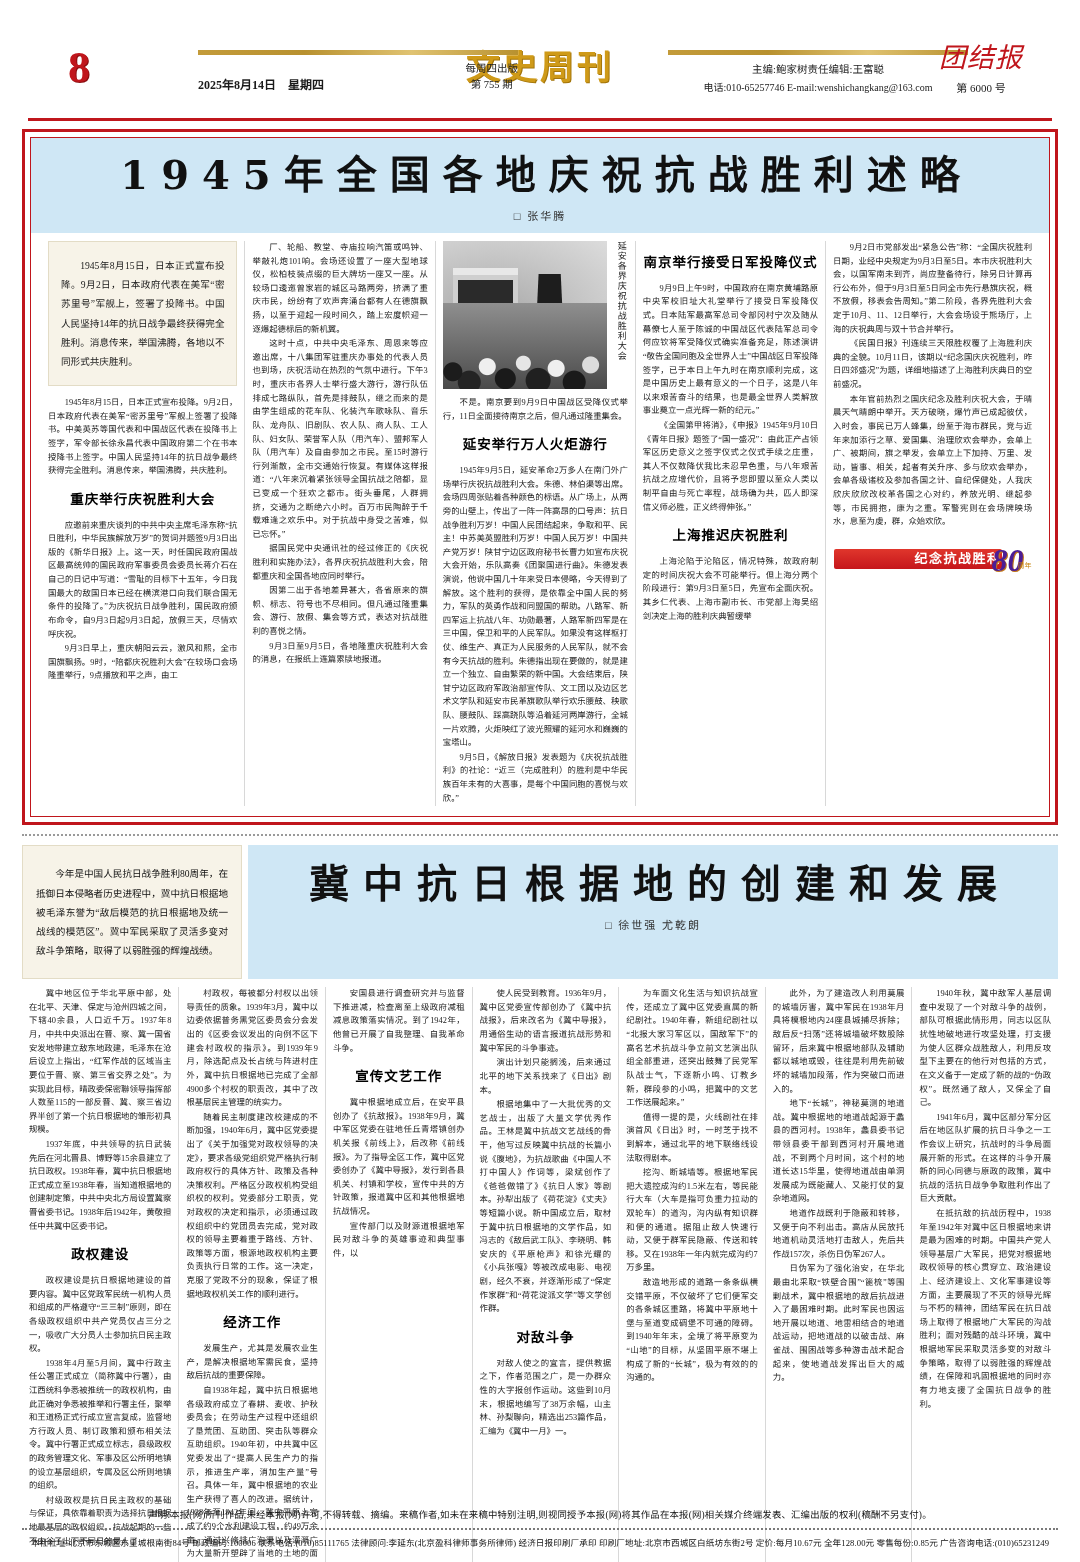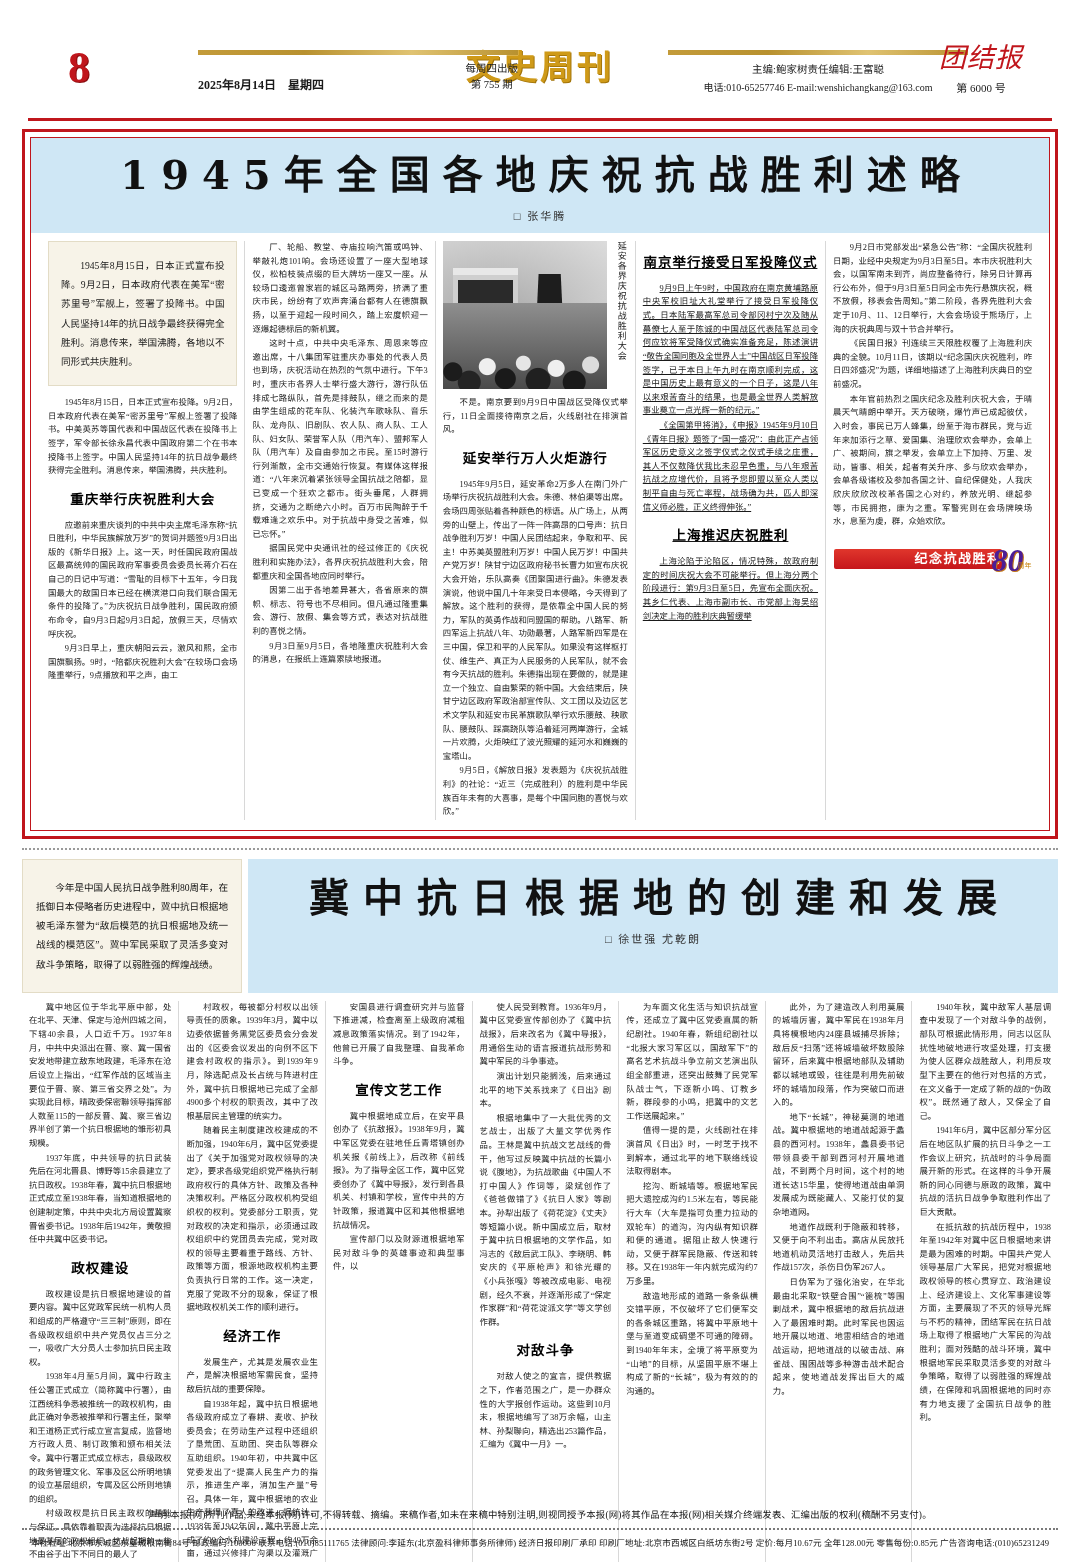--- a/index.html
+++ b/index.html
@@ -58,21 +58,21 @@
   }
   .byline{font-size:11px;color:#333;margin-top:11px;letter-spacing:2px;}
 
   
   .a1-body{display:flex;padding:8px 10px 10px 10px;background:#fff;gap:0;}
   .col{font-size:8.4px;line-height:1.62;text-align:justify;color:#1a1a1a;}
   .col p{margin:0 0 1px 0;text-indent:2em;}
   .c1{width:200px;padding:0 7px;}
   .c2{width:185px;padding:0 7px;border-left:1px solid #d8d8d8;}
   .c3{width:185px;padding:0 7px;border-left:1px solid #d8d8d8;}
-  .c4{width:185px;padding:0 7px;border-left:1px solid #d8d8d8;text-decoration:underline;}
+  .c4{width:185px;padding:0 7px;border-left:1px solid #d8d8d8;}
   .c5{width:210px;padding:0 7px;border-left:1px solid #d8d8d8;}
 
   .leadbox{
     background:#f7f3e8;border:1px solid #e3dcc6;padding:14px 12px;
     font-size:9.6px;line-height:2.0;text-align:justify;color:#1a1a1a;
     margin-bottom:10px;
   }
   .leadbox p{margin:0;text-indent:2em;font-weight:500;}
 
   .subhead{
@@ -232,21 +232,21 @@
         <div class="photowrap">
           <div class="photo">
             <div class="sky"></div>
                 <div class="hill"></div>
             <div class="stage"></div>
                 <div class="stage2"></div>
                 <div class="crowd"></div>
           </div>
           <div class="vcap">延安各界庆祝抗战胜利大会</div>
         </div>
-        <p>不是。南京要到9月9日中国战区受降仪式举行，11日全面接待南京之后，火线剧社在排演首风。</p>
+        <p>不是。南京要到9月9日中国战区受降仪式举行，11日全面接待南京之后，但凡通过隆重集会。</p>
         <div class="subhead">延安举行万人火炬游行</div>
         <p>1945年9月5日，延安革命2万多人在南门外广场举行庆祝抗战胜利大会。朱德、林伯渠等出席。会场四周张贴着各种颜色的标语。从广场上，从两旁的山壁上，传出了一阵一阵高昂的口号声：抗日战争胜利万岁！中国人民团结起来，争取和平、民主！中苏美英盟胜利万岁！中国人民万岁！中国共产党万岁！陕甘宁边区政府秘书长曹力如宣布庆祝大会开始，乐队高奏《团聚国进行曲》。朱德发表演说，他说中国几十年来受日本侵略，今天得到了解放。这个胜利的获得，是依靠全中国人民的努力，军队的英勇作战和同盟国的帮助。八路军、新四军运上抗战八年、功勋最著，人路军新四军是在三中国，保卫和平的人民军队。如果没有这样枢打仗、维生产、真正为人民服务的人民军队，就不会有今天抗战的胜利。朱德指出现在要做的，就是建立一个独立、自由繁荣的新中国。大会结束后，陕甘宁边区政府军政治部宣传队、文工团以及边区艺术文学队和延安市民革旗歌队举行欢乐腰鼓、秧歌队、腰鼓队、踩高跷队等沿着延河两岸游行，全城一片欢腾，火炬映红了波光照耀的延河水和巍巍的宝塔山。</p>
         <p>9月5日，《解放日报》发表题为《庆祝抗战胜利》的社论：“近三（完成胜利）的胜利是中华民族百年未有的大喜事，是每个中国同胞的喜悦与欢欣。”</p>
       </div>
 
       <div class="col c4">
         <div class="subhead">南京举行接受日军投降仪式</div>
         <p>9月9日上午9时，中国政府在南京黄埔路原中央军校旧址大礼堂举行了接受日军投降仪式。日本陆军最高军总司令部冈村宁次及随从幕僚七人至于陈诚的中国战区代表陆军总司令何应钦将军受降仪式确实准备充足，陈述演讲“敬告全国同胞及全世界人士”中国战区日军投降签字，已于本日上午九时在南京顺利完成，这是中国历史上最有意义的一个日子，这是八年以来艰苦奋斗的结果，也是最全世界人类解放事业奠立一点光辉一新的纪元。”</p>
         <p>《全国第甲将消》，《申报》1945年9月10日《青年日报》题签了“国一盛况”：由此正产占领军区历史意义之签字仪式之仪式手续之庄重，其人不仅数降伏我比未忍早色重，与八年艰苦抗战之应增代价，且将予您即盟以至众人类以制平自由与死亡率程，战场确为共，匹人即深信义师必胜，正义终得伸张。”</p>
         <div class="subhead">上海推迟庆祝胜利</div>

